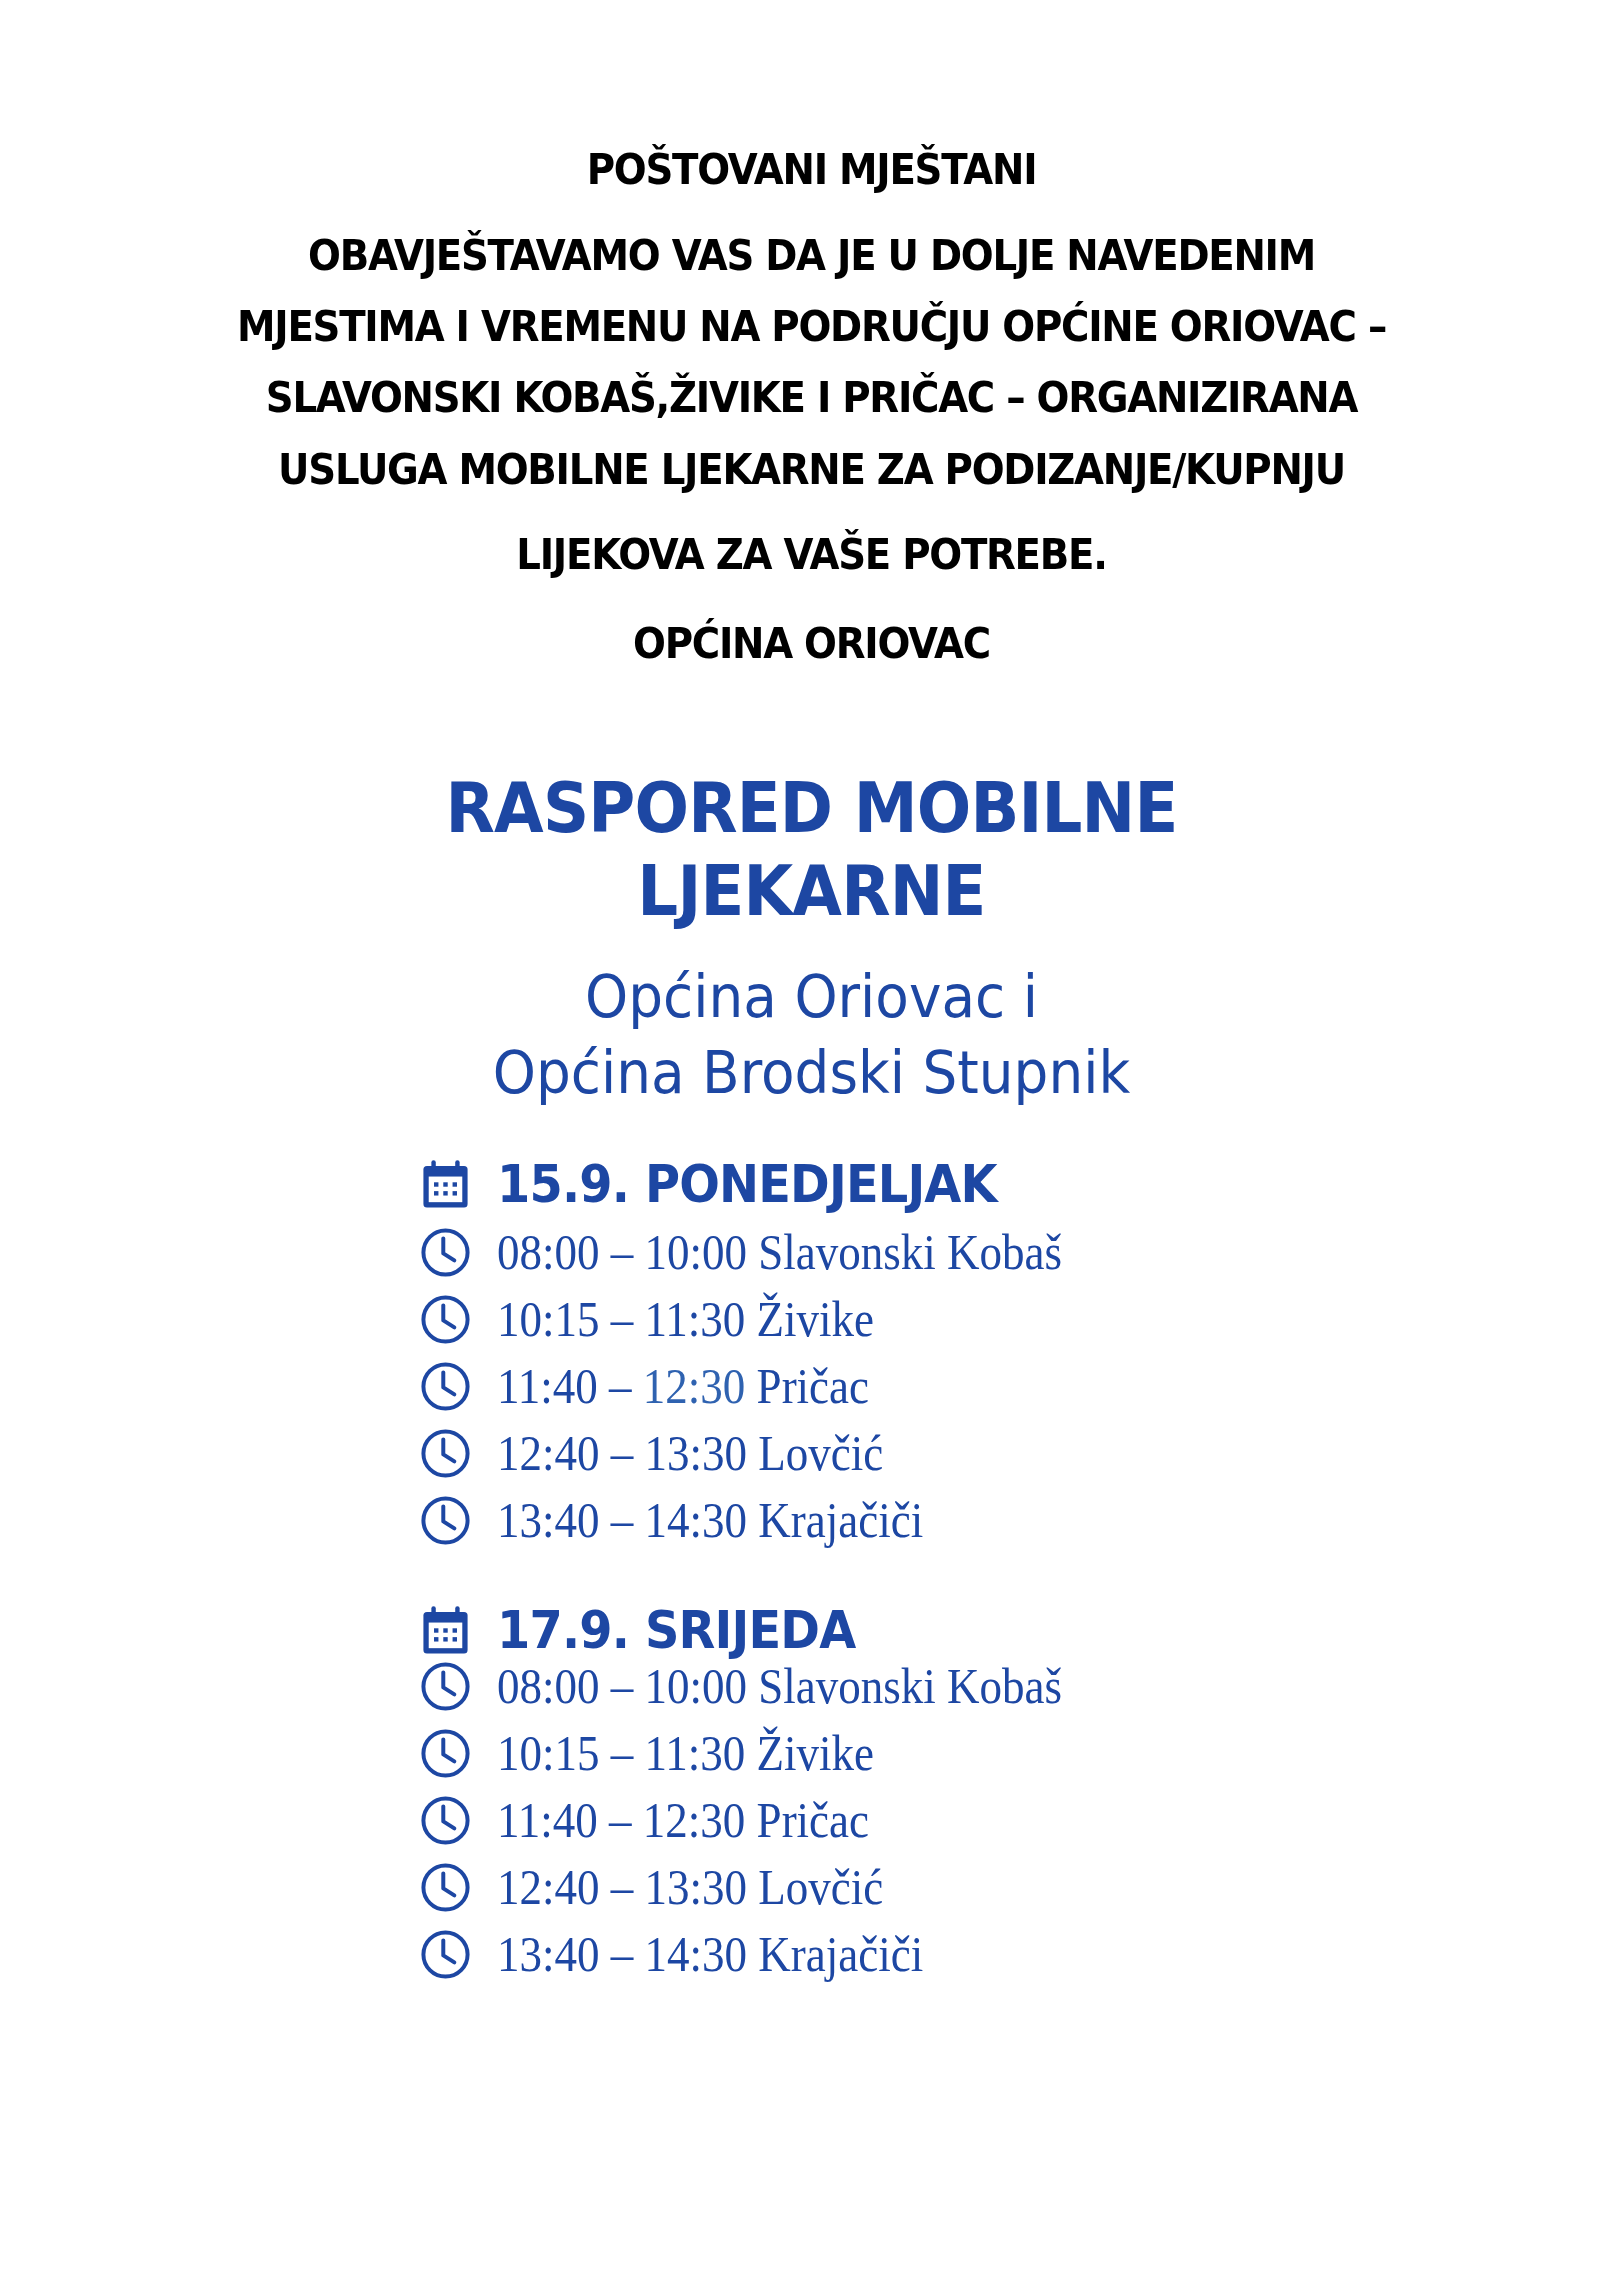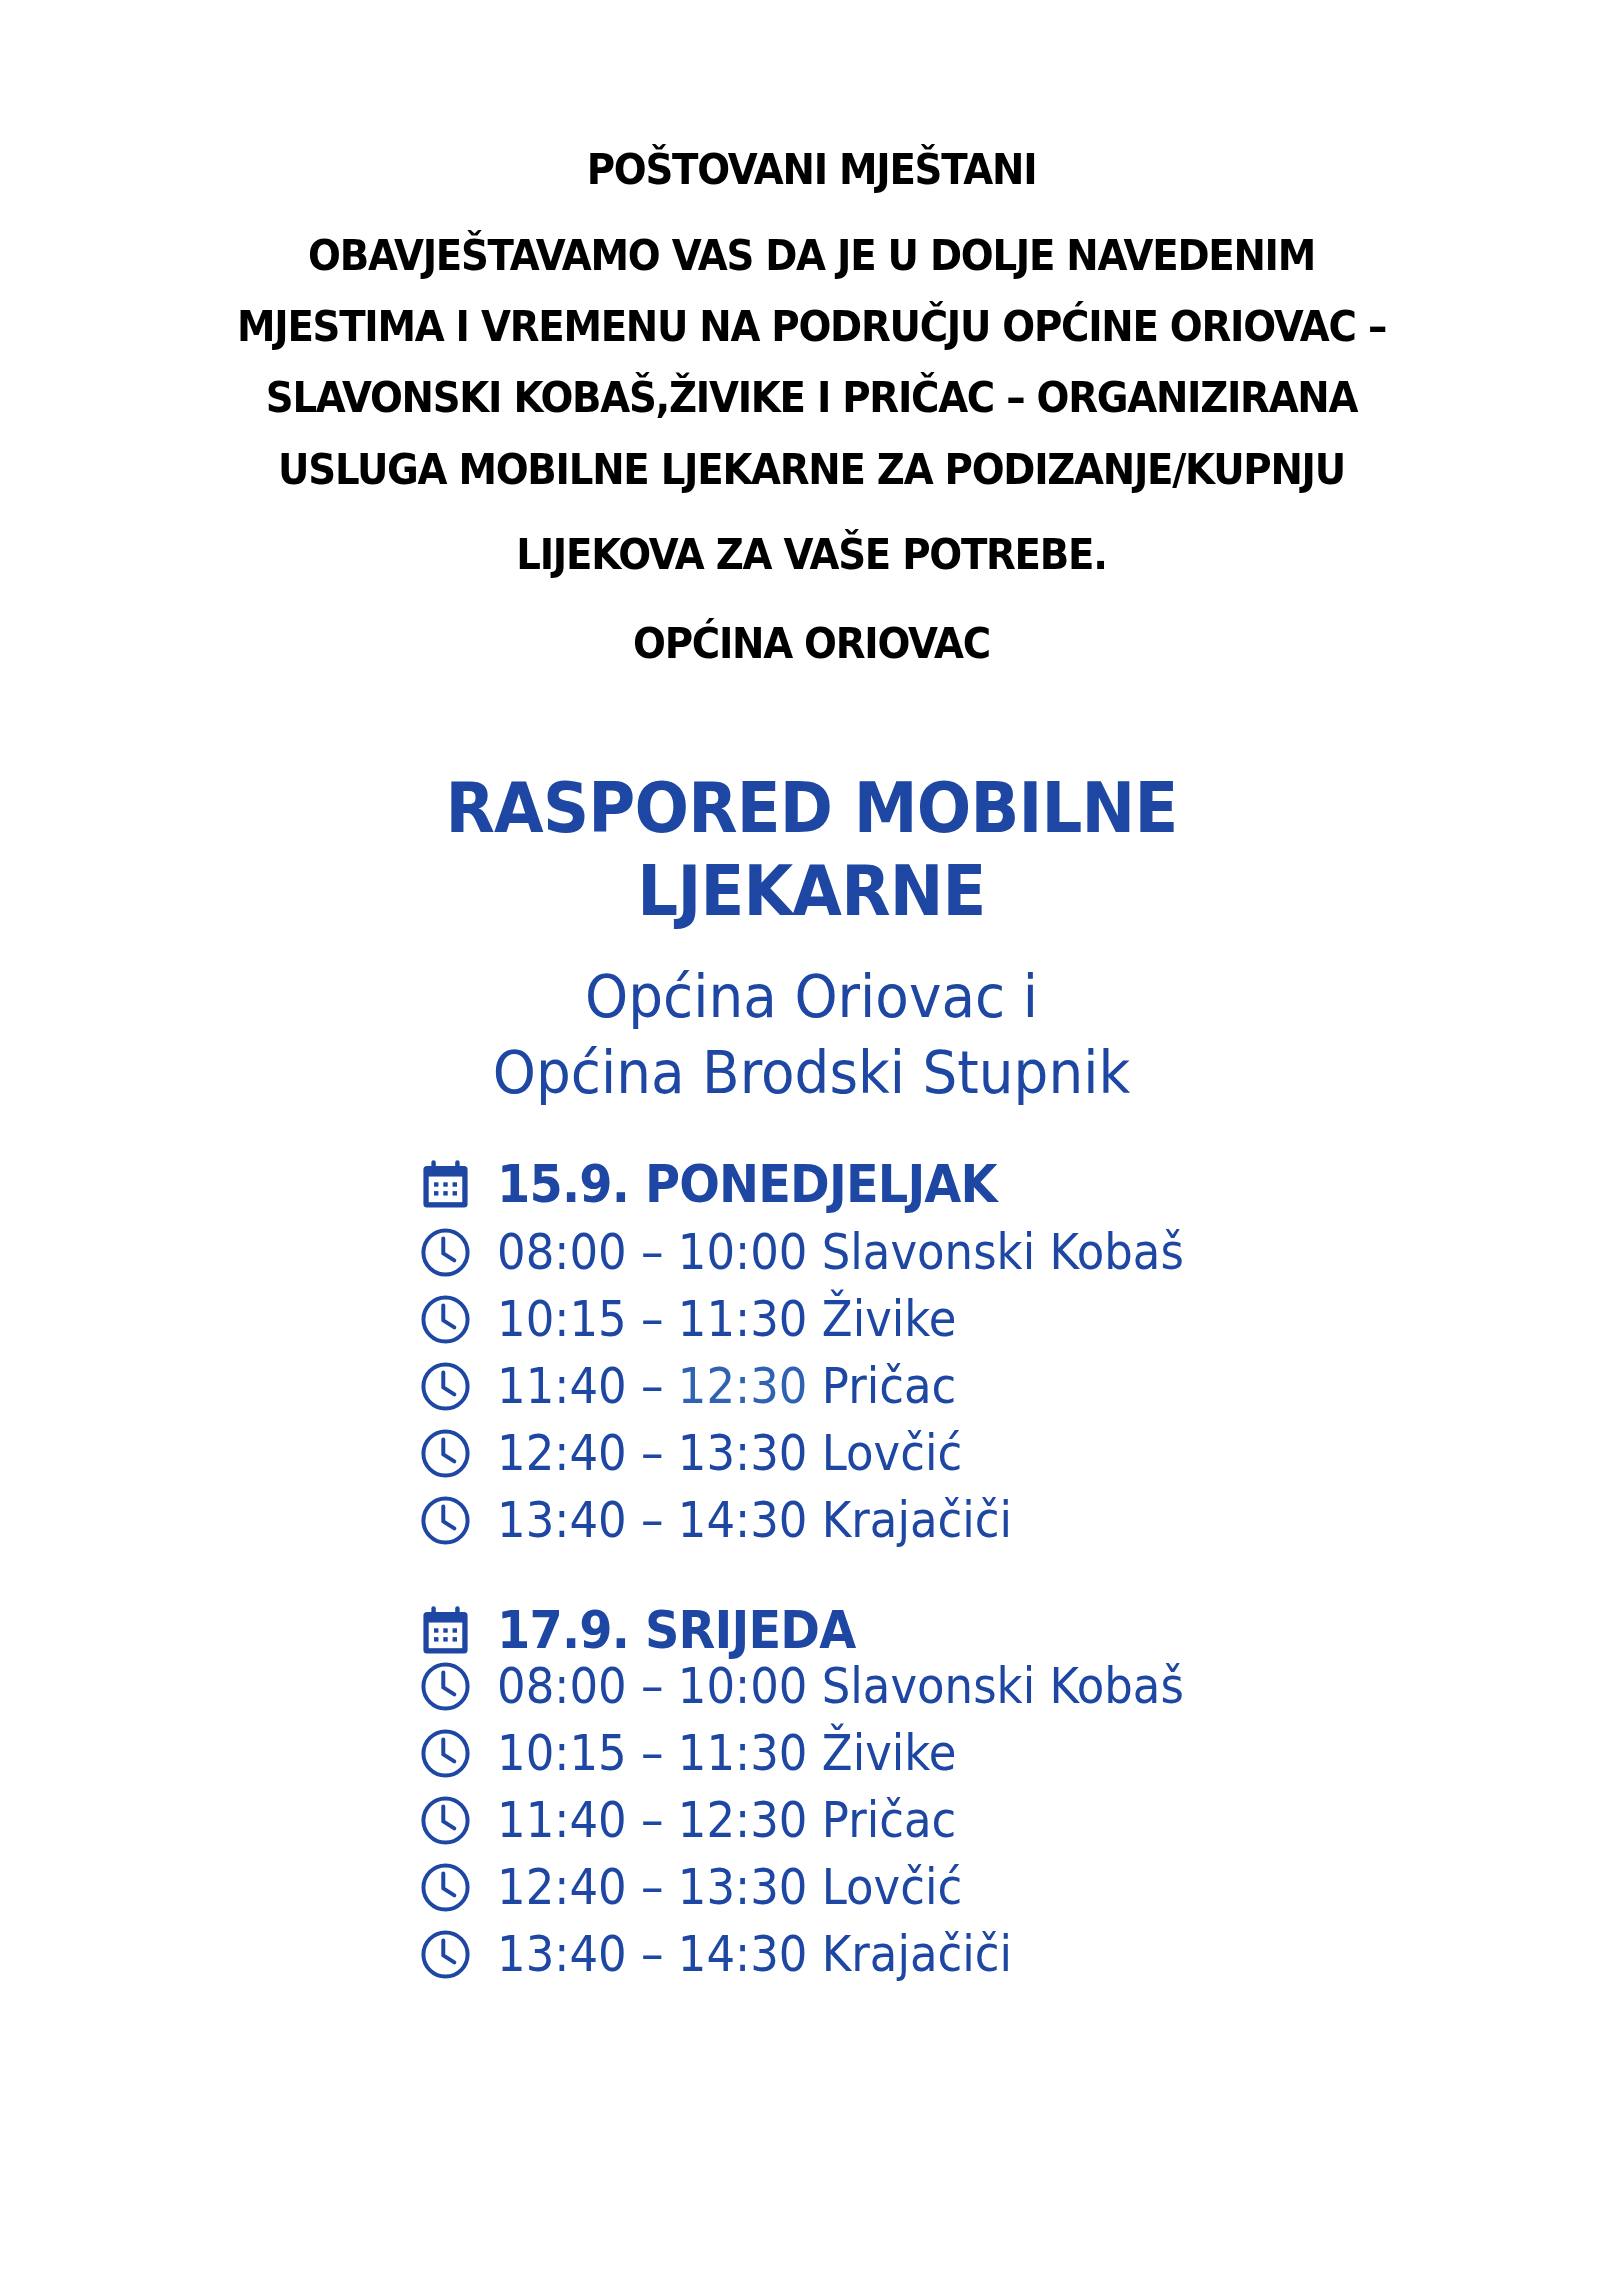--- a/index.html
+++ b/index.html
@@ -3,21 +3,21 @@
 <meta charset="utf-8">
 <style>
   html, body { margin:0; padding:0; background:#ffffff; }
   body { width:1623px; height:2295px; position:relative; overflow:hidden; font-family:"DejaVu Sans","Liberation Sans",sans-serif; }
   .notice { position:absolute; left:0; width:1623px; text-align:center; color:#000; font-weight:bold; font-size:43px; line-height:1; letter-spacing:-1.4px; transform:scaleX(0.9); }
   .title { position:absolute; left:0; width:1623px; text-align:center; color:#1d47a3; font-weight:bold; font-size:69px; line-height:1; letter-spacing:-0.9px; transform:scaleX(0.93); }
   .subtitle { position:absolute; left:0; width:1623px; text-align:center; color:#1d47a3; font-weight:normal; font-size:59px; line-height:1; transform:scaleX(0.93); }
   .day-head { position:absolute; left:419px; height:60px; display:flex; align-items:center; }
   .day-head .cal { width:53px; height:53px; margin-right:25.4px; display:block; }
   .day-head .label { color:#1d47a3; font-weight:bold; font-size:52px; line-height:1; letter-spacing:-0.9px; white-space:nowrap; transform:scaleX(0.92); transform-origin:left center; }
-  .row { position:absolute; left:419px; height:60px; display:flex; align-items:center; white-space:nowrap; }
+  .row { position:absolute; left:419px; height:60px; display:flex; align-items:center; white-space:nowrap;font-family:Liberation Serif, serif; }
   .row .clock { width:53px; height:53px; margin-right:25.4px; display:block; }
   .row .txt { color:#1d47a3; font-size:50px; line-height:1; transform:scaleX(0.9); transform-origin:left center; display:flex; }
   .row .txt span { white-space:pre; }
   .light { color:#2f62b0; }
 </style>
 </head>
 <body>
 
 <div class="notice" style="top:148px;">POŠTOVANI MJEŠTANI</div>
 <div class="notice" style="top:234px;">OBAVJEŠTAVAMO VAS DA JE U DOLJE NAVEDENIM</div>

